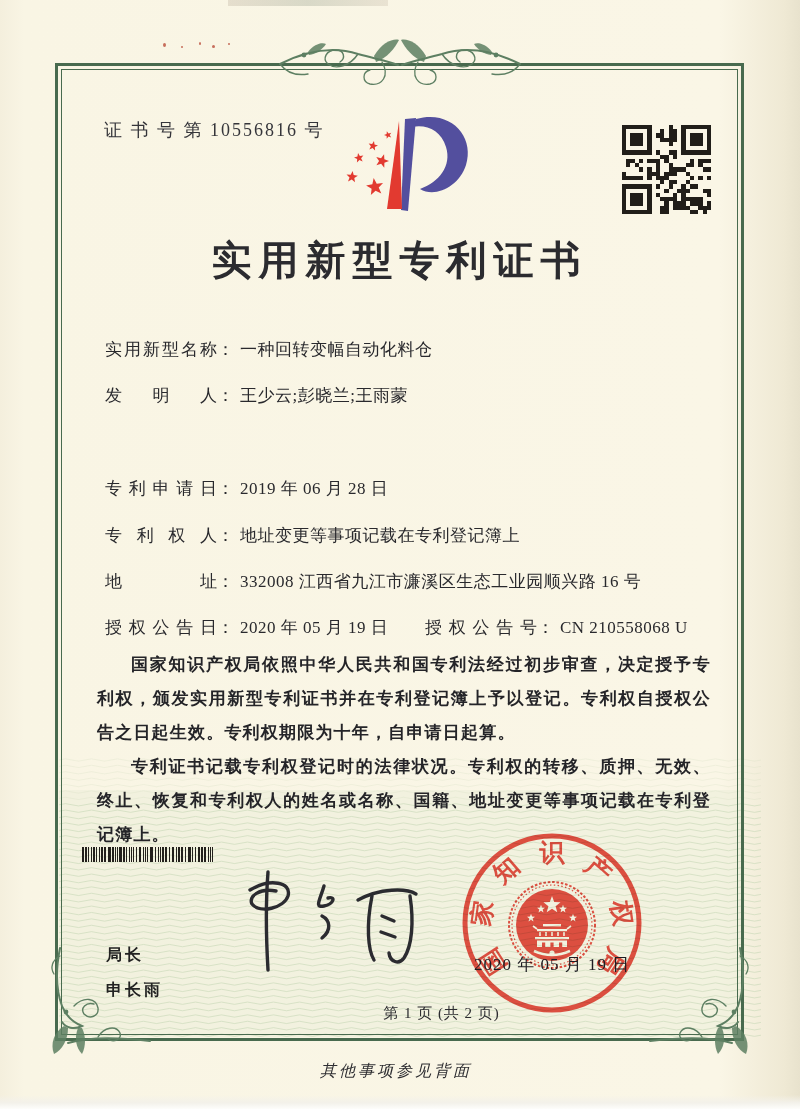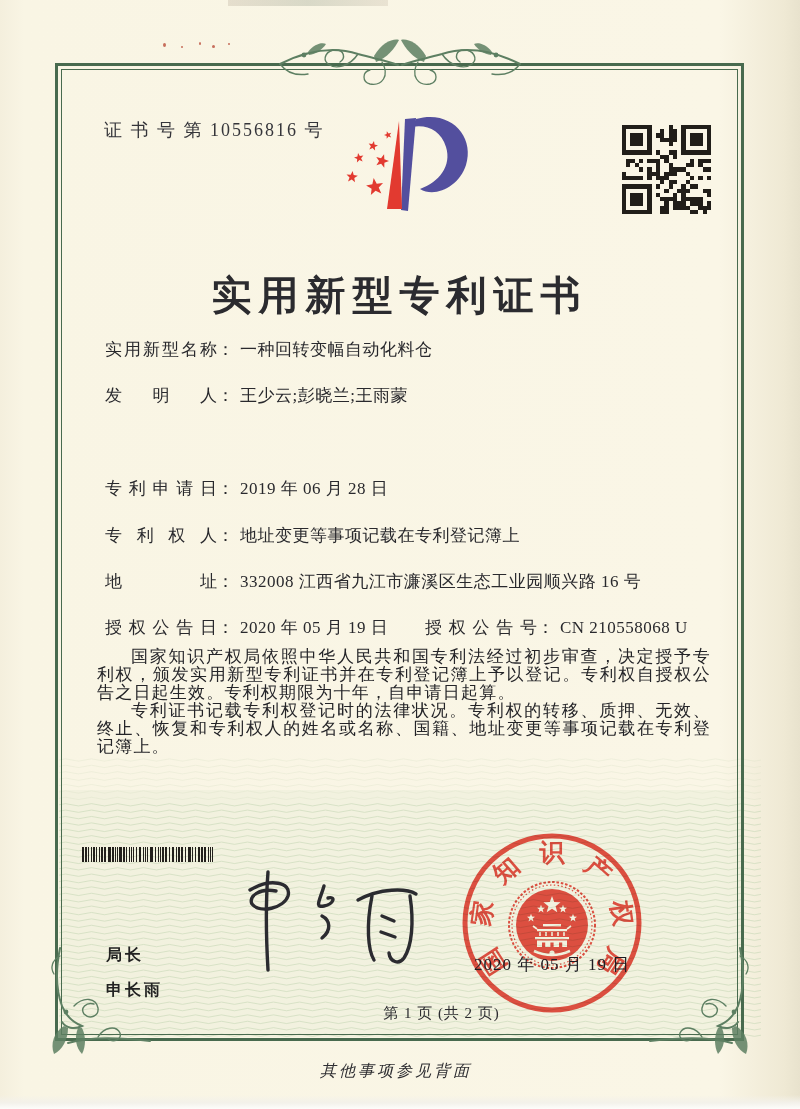--- a/index.html
+++ b/index.html
@@ -8,28 +8,28 @@
   #page{position:relative;width:800px;height:1109px;
         background:linear-gradient(90deg,#f4efdd 0,#f9f5e4 3%,#faf6e6 90%,#efe9d4 98%,#e8e2cd 100%);}
   #page::after{content:"";position:absolute;left:0;right:0;bottom:0;height:14px;
         background:linear-gradient(180deg,rgba(250,250,245,0) 0,#f3f1ea 55%,#fdfdfb 100%);pointer-events:none;}
   .frame{position:absolute;left:55px;top:63px;width:689px;height:978px;
          border:3px solid #486a4e;box-sizing:border-box;}
   .frame::after{content:"";position:absolute;left:3px;top:3px;right:3px;bottom:3px;
          border:1px solid #486a4e;}
   .cert-no{position:absolute;left:104px;top:118px;font-size:18px;color:#35353a;letter-spacing:2px;}
   .title{position:absolute;left:55px;top:233px;width:689px;text-align:center;
-         font-size:40px;font-weight:600;color:#2b2b2f;letter-spacing:7px;margin-top:35px;}
+         font-size:40px;font-weight:600;color:#2b2b2f;letter-spacing:7px;}
   .row{position:absolute;left:105px;font-size:17px;color:#29292d;white-space:nowrap;}
   .row .lbl{display:inline-block;width:112px;text-align:justify;text-align-last:justify;vertical-align:top;}
   .row .colon{display:inline-block;margin-right:6px;}
   .row .val{letter-spacing:0.5px;}
   .pairB{position:absolute;left:320px;top:0;}
   .paras{position:absolute;left:97px;top:648px;width:614px;font-size:17px;
-         line-height:18px;color:#242428;letter-spacing:1.2px;text-align:justify;}
+         line-height:34px;color:#242428;letter-spacing:1.2px;text-align:justify;font-weight:bold;}
   .paras p{margin:0;text-indent:2em;}
   .officer{position:absolute;left:106px;top:945px;font-family:"Liberation Sans","DejaVu Sans",sans-serif;
            font-weight:700;font-size:16px;color:#222;letter-spacing:3px;}
   .officer div{margin-bottom:14px;}
   .seal-date{position:absolute;left:474px;top:953px;font-size:17px;color:#1c1c22;
              letter-spacing:1px;white-space:nowrap;}
   .page-info{position:absolute;left:55px;top:1004px;width:773px;text-align:center;
              font-size:15px;color:#2b2b2f;letter-spacing:1px;}
   .back-note{position:absolute;left:0;top:1061px;width:792px;text-align:center;
              font-style:italic;font-size:16px;color:#2e2e32;letter-spacing:3px;}

